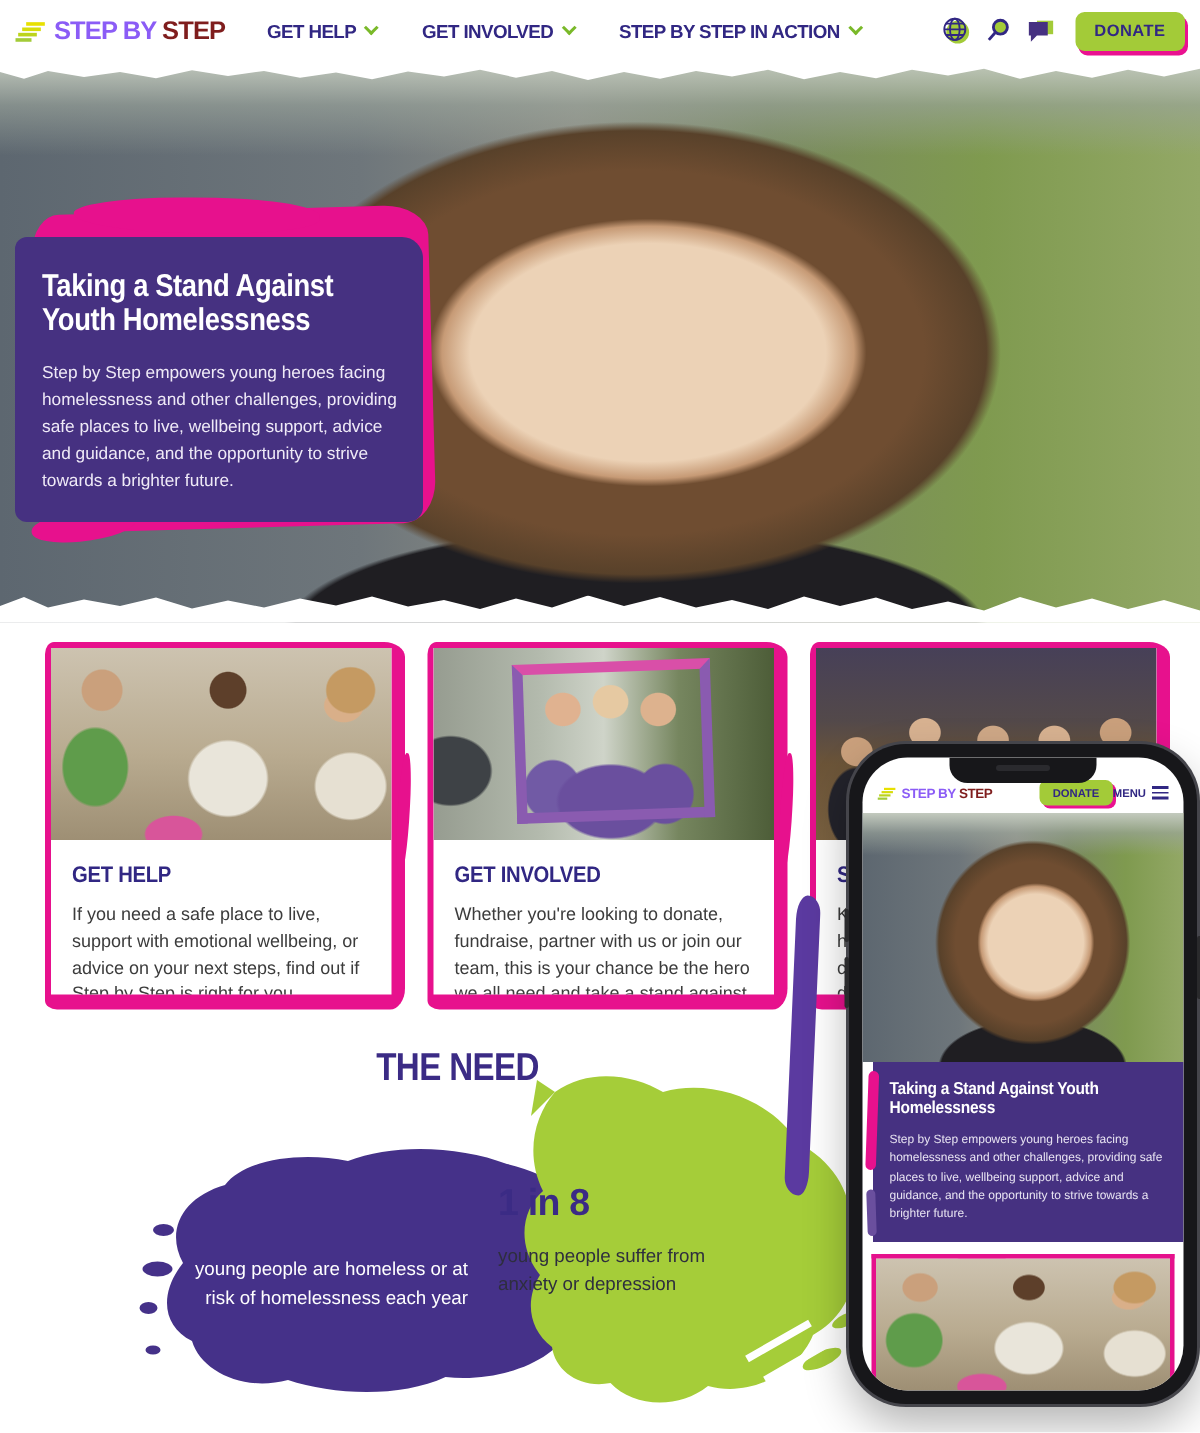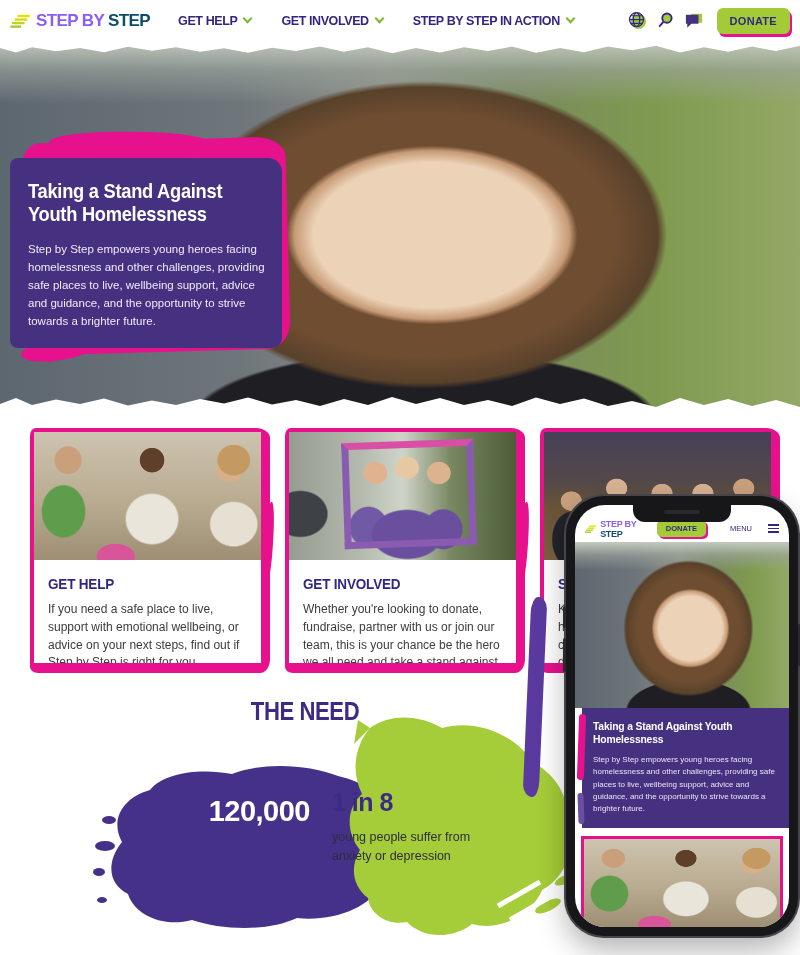--- a/index.html
+++ b/index.html
@@ -5,21 +5,21 @@
   * { box-sizing: border-box; margin: 0; padding: 0; }
   html,body { background:#fff; }
   body { font-family: "Liberation Sans", "DejaVu Sans", sans-serif; }
   .page { position:relative; width:800px; height:955px; overflow:hidden; background:#fff; }
 
   
   .header { position:absolute; top:0; left:0; width:800px; height:41px; background:#fff; display:flex; align-items:center; z-index:30; padding:0 10px; }
   .logo { display:flex; align-items:center; gap:4px; cursor:pointer; }
   .logo-text { font-size:17px; font-weight:800; letter-spacing:-0.6px; }
   .logo-navy { color:#8b5cf6; }
-  .logo-pink { color:#0c4a6e;text-align:center; }
+  .logo-pink { color:#7f1d1d;text-align:center; }
   .nav { display:flex; align-items:center; margin-left:28px; gap:30px; }
   .nav-item { display:flex; align-items:center; font-size:12.5px; font-weight:800; letter-spacing:-0.4px; color:#312783; cursor:pointer; white-space:nowrap; }
   .chev { width:7px; height:7px; border-right:2.4px solid #7ab929; border-bottom:2.4px solid #7ab929; transform:rotate(45deg); margin-left:7px; margin-top:-4px; }
   .header-right { margin-left:auto; display:flex; align-items:center; gap:9px; }
   .hicon { cursor:pointer; display:flex; align-items:center; }
   .donate { background:#a3cb38; color:#312783; font-weight:800; font-size:11px; letter-spacing:.3px; padding:7px 13px; border-radius:6px; box-shadow:2px 3px 0 #ea1190; border:none; cursor:pointer; font-family:inherit; margin-left:4px; }
 
   
   .hero { position:absolute; top:40px; left:0; width:800px; height:375px; overflow:hidden; }
   .photo-girl { width:100%; height:100%;
@@ -102,21 +102,21 @@
 
   
   .phone { position:absolute; left:566px; top:496px; width:232px; height:440px; background:#17171a; border-radius:38px; padding:9px; z-index:20; box-shadow:0 0 0 2px #45454b, 0 14px 30px rgba(0,0,0,.3); }
   .phone-btn-side { position:absolute; background:#2a2a2c; border-radius:2px; }
   .screen { position:relative; width:100%; height:100%; background:#fff; border-radius:30px; overflow:hidden; display:flex; flex-direction:column; }
   .notch { position:absolute; top:0; left:50%; transform:translateX(-50%); width:98px; height:17px; background:#17171a; border-radius:0 0 12px 12px; z-index:9; }
   .notch i { position:absolute; left:50%; top:5px; transform:translateX(-50%); width:36px; height:4px; background:#2a2a2e; border-radius:2px; }
   .p-header { height:37px; flex:none; display:flex; align-items:center; padding:10px 10px 0; }
   .p-logo-text { font-size:9px; font-weight:800; letter-spacing:-0.3px; }
   .p-donate { margin-left:auto; background:#a3cb38; color:#312783; font-weight:800; font-size:7.5px; padding:4px 9px; border-radius:5px; box-shadow:2px 2px 0 #ea1190; border:none; font-family:inherit; }
-  .p-menu { display:flex; align-items:center; gap:16px; margin-left:24px; color:#312783; font-size:7.5px; font-weight:400; }
+  .p-menu { display:flex; align-items:center; gap:4px; margin-left:0; color:#312783; font-size:7.5px; font-weight:700; }
   .burger i { display:block; width:11px; height:1.6px; background:#312783; margin:1.7px 0; }
   .p-hero { height:166px; flex:none; }
   .p-box { position:relative; margin-left:7px; background:#463181; padding:12px 11px; flex:none; }
   .p-box::before { content:''; position:absolute; left:-4px; top:6px; width:7px; height:55%; background:#e7118d; border-radius:4px; transform:rotate(2deg); }
   .p-box::after { content:''; position:absolute; left:-4px; bottom:4px; width:6px; height:26%; background:#6a4f9e; border-radius:4px; transform:rotate(-2deg); }
   .p-title { color:#fff; font-size:11.5px; font-weight:800; line-height:1.12; letter-spacing:-0.2px; transform:scaleX(.9); transform-origin:0 0; width:111%; }
   .p-desc { margin-top:8px; color:#e8e4f2; font-size:8px; line-height:1.55; }
   .p-photo { flex:1; margin:8px 6px 0; border:3px solid #e5118c; border-bottom:none; }
 </style>
 </head>
@@ -240,21 +240,21 @@
   </svg>
 
   <svg class="splash" style="left:292px; top:710px;" width="292" height="232" viewBox="0 0 292 232">
     <path fill="#a5cd39" d="M78 18 C100 2 130 6 150 18 C185 8 225 26 240 52 C268 66 282 96 272 122 C284 142 272 168 250 180 C240 204 210 222 180 214 C160 230 130 228 115 212 C95 216 78 204 76 188 C60 176 58 156 68 140 C52 120 56 96 70 84 C58 60 64 34 78 18 Z"></path>
     <path fill="#a5cd39" d="M66 10 L78 18 L62 34 Z"></path>
     <ellipse cx="256" cy="196" rx="14" ry="5" fill="#a5cd39" transform="rotate(-25 256 196)"></ellipse>
     <ellipse cx="272" cy="170" rx="10" ry="4" fill="#a5cd39" transform="rotate(-25 272 170)"></ellipse>
     <path stroke="#ffffff" stroke-width="5" fill="none" d="M206 196 L248 172 M218 210 L256 188"></path>
   </svg>
 
-  <div class="stat-value-purple">120,000</div>
+  <div class="stat-cap-purple">young people are homeless or at risk of homelessness each year</div>
   <div class="stat-value-green">1 in 8</div>
   <div class="stat-cap-green">young people suffer from anxiety or depression</div>
 
   <div class="phone">
     <span class="phone-btn-side" style="left:-3px; top:110px; width:3px; height:22px;"></span>
     <span class="phone-btn-side" style="left:-3px; top:142px; width:3px; height:34px;"></span>
     <span class="phone-btn-side" style="right:-3px; top:128px; width:3px; height:42px;"></span>
     <div class="screen">
       <div class="notch">
           <i></i>

